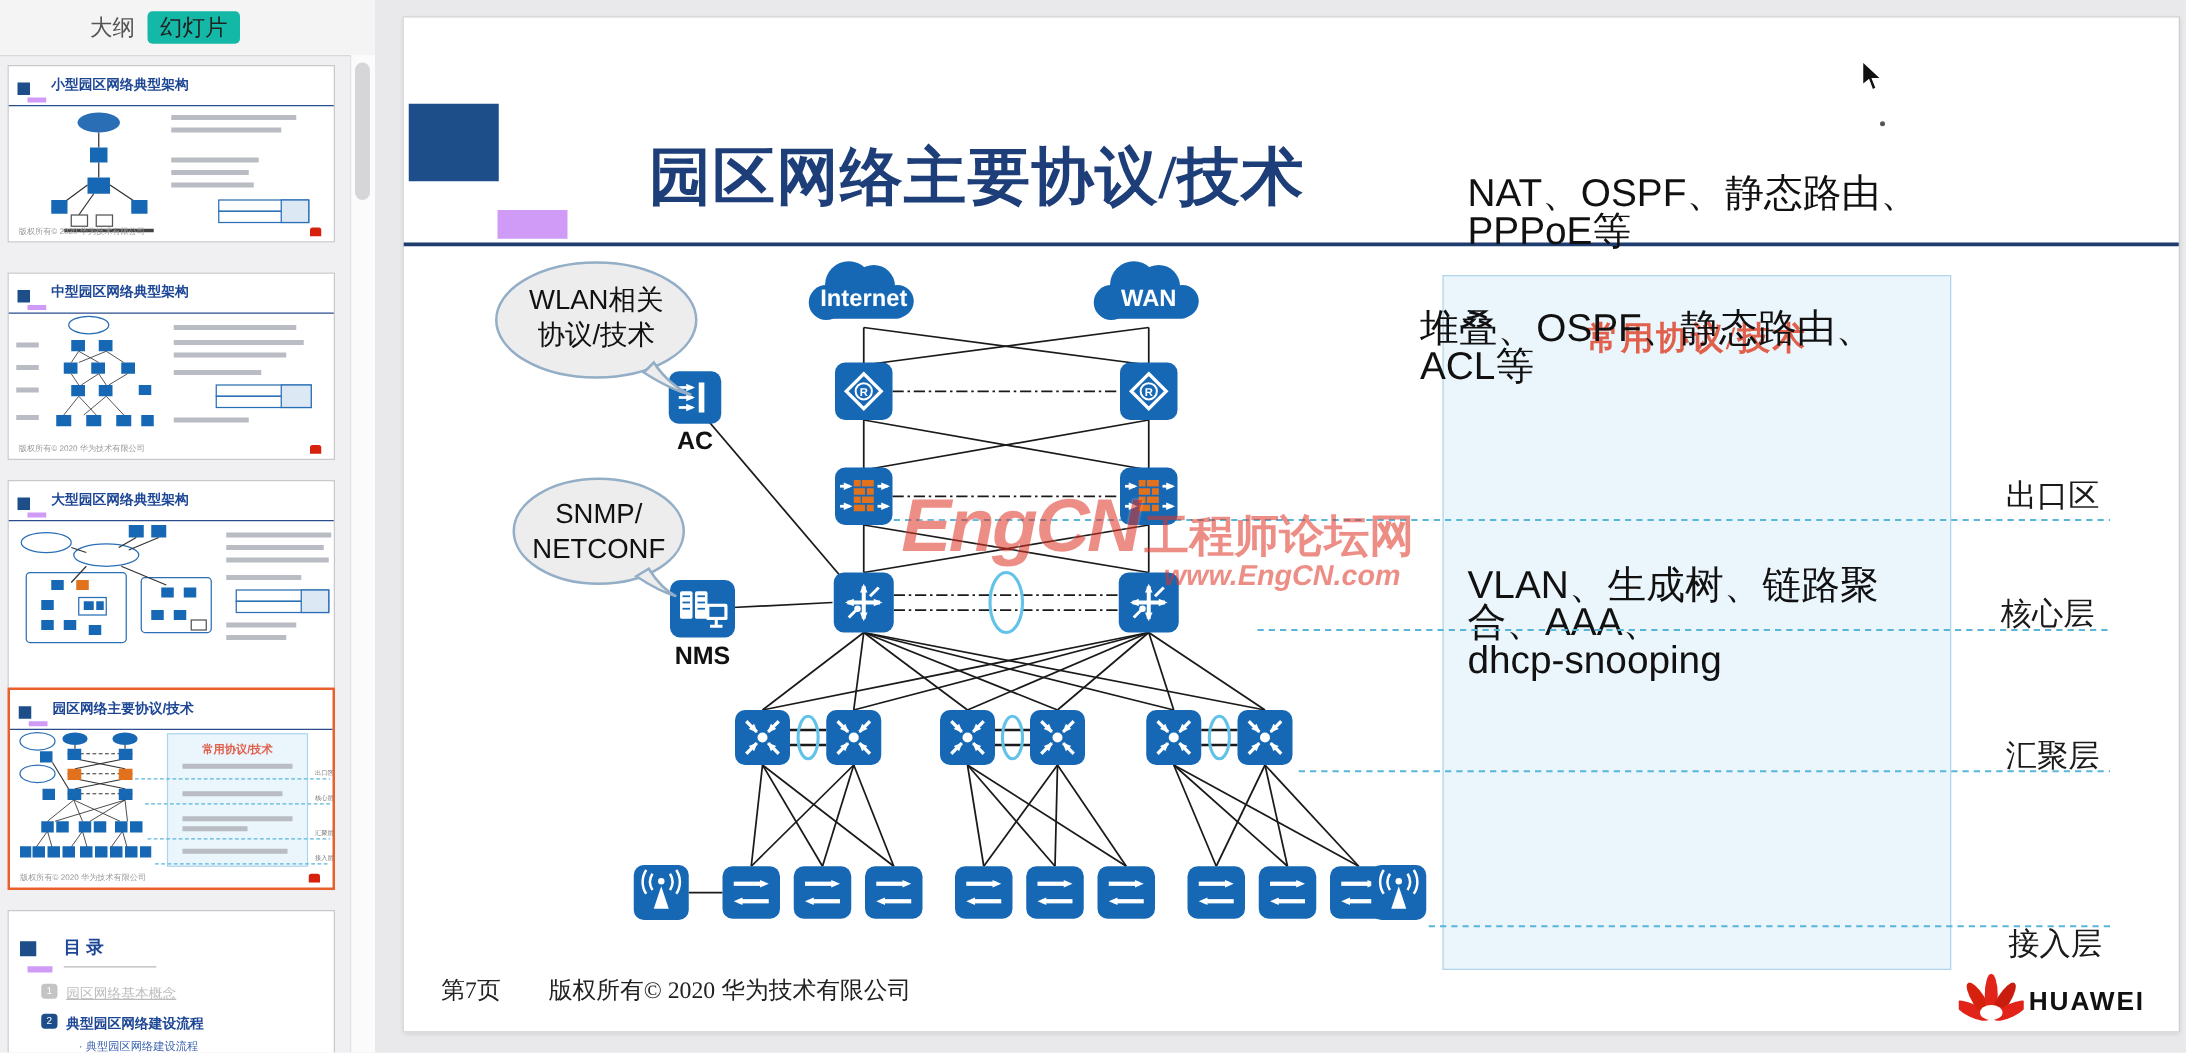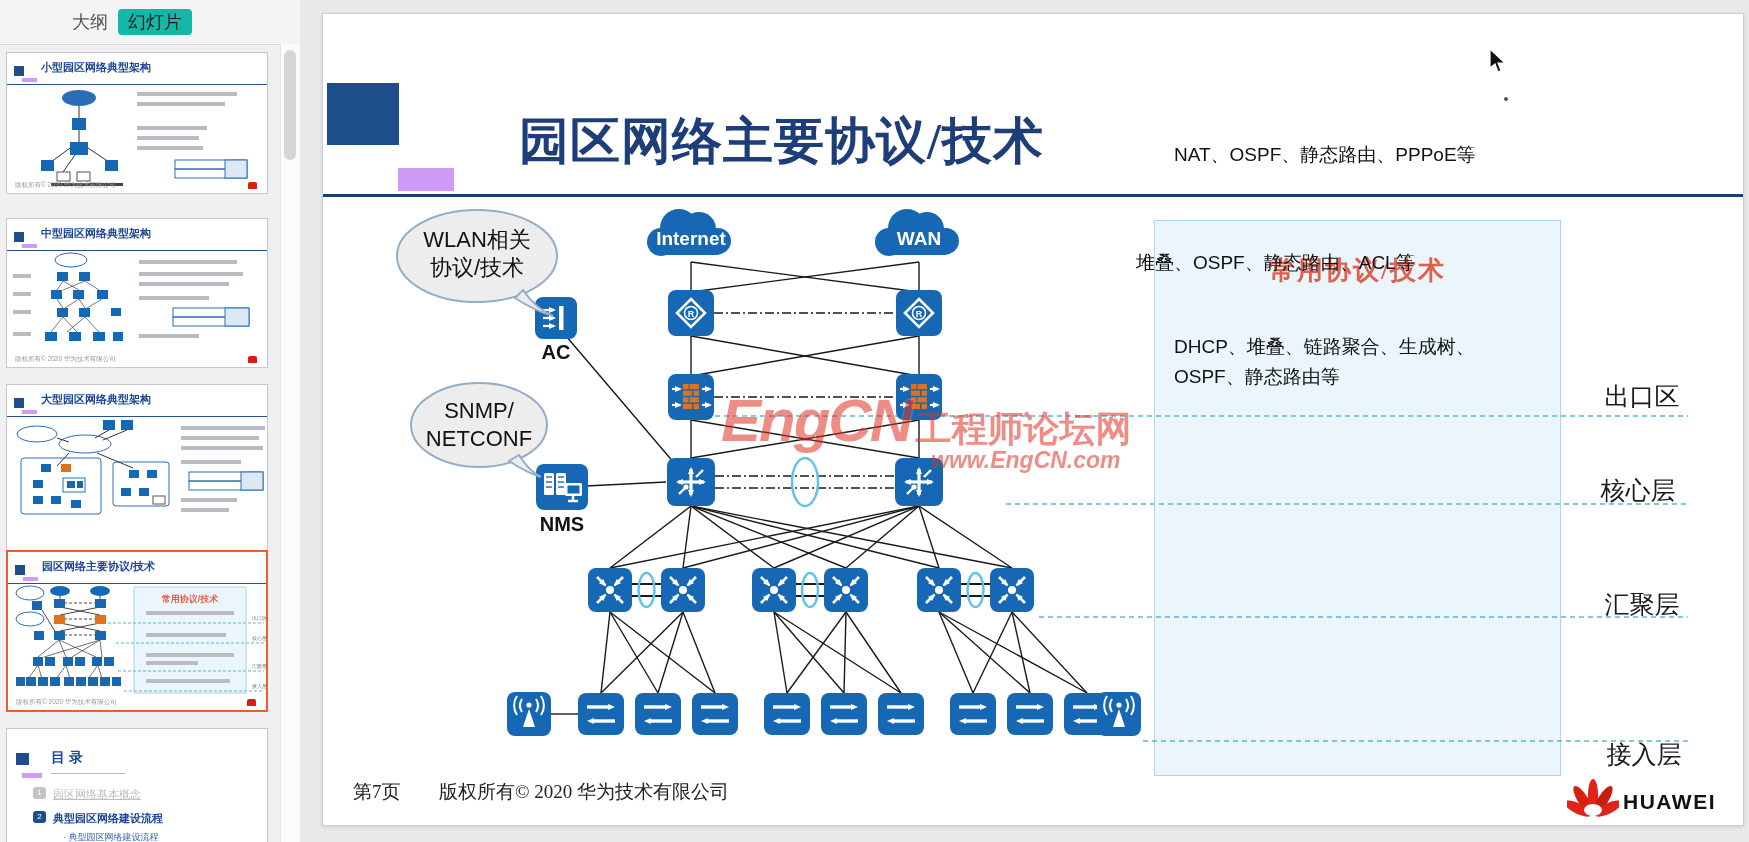--- a/index.html
+++ b/index.html
@@ -43,21 +43,21 @@
          border:1px solid #cfcfd1;box-shadow:0 1px 4px rgba(0,0,0,.12);}
   #deco-square{position:absolute;left:4px;top:69px;width:72px;height:62px;background:#1d4e89;}
   #deco-purple{position:absolute;left:75px;top:154px;width:56px;height:23px;background:#cf9bf7;}
   #page-title{position:absolute;left:196px;top:100px;font-size:50px;line-height:54px;font-weight:bold;
               color:#1d3e78;font-family:"Liberation Serif","DejaVu Serif",serif;letter-spacing:1px;}
   #title-rule{position:absolute;left:0;right:0;top:180px;height:3px;background:#1e3c6e;}
   #protocol-panel{position:absolute;left:831px;top:206px;width:407px;height:556px;background:#ebf5fc;
                   border:1px solid #aed5ec;box-sizing:border-box;}
   #panel-title{position:absolute;left:0;right:0;top:32px;text-align:center;font-size:26px;font-weight:bold;
                color:#e0604c;font-family:"Liberation Serif","DejaVu Serif",serif;letter-spacing:2px;}
-  .proto{position:absolute;left:20px;width:375px;font-size:19px;line-height:30px;color:#111;}
+  .proto{position:absolute;left:20px;width:375px;font-size:31px;line-height:30px;color:#111;}
   .layer-label{position:absolute;width:110px;text-align:center;font-size:25px;color:#1a1a1a;
                font-family:"Liberation Serif","DejaVu Serif",serif;}
   #diagram{position:absolute;left:0;top:0;pointer-events:none;}
   #watermark{position:absolute;left:398px;top:372px;width:480px;opacity:.55;z-index:5;
              color:#e03325;pointer-events:none;}
   #wm-row1{white-space:nowrap;}
   #wm-brand{font-size:60px;font-weight:900;font-style:italic;letter-spacing:-2px;
             text-shadow:0 0 2px #fff;}
   #wm-cn{font-size:36px;font-weight:900;text-align:right;}
   #wm-url{font-size:23px;font-weight:bold;font-style:italic;margin-left:210px;margin-top:-8px;}
@@ -324,23 +324,23 @@
     <div id="deco-square"></div>
     <div id="deco-purple"></div>
     <div id="page-title">园区网络主要协议/技术</div>
     <div id="title-rule"></div>
 
     <div id="protocol-panel">
       <div id="panel-title">常用协议/技术</div>
     </div>
     <div class="proto" style="top:126px;left:851px;">NAT、OSPF、静态路由、PPPoE等</div>
     <div class="proto" style="top:234px;left:813px;">堆叠、OSPF、静态路由、ACL等</div>
-    <div class="proto" style="top:318px;left:851px;">
-      <div>DHCP、堆叠、链路聚合、生成树、</div>
-      <div>OSPF、静态路由等</div>
+    <div class="proto" style="top:439px;left:851px;">
+      <div>VLAN、生成树、链路聚合、AAA、</div>
+      <div>dhcp-snooping</div>
     </div>
 
     <div class="layer-label" style="left:1264px;top:366px;">出口区</div>
     <div class="layer-label" style="left:1260px;top:460px;">核心层</div>
     <div class="layer-label" style="left:1264px;top:574px;">汇聚层</div>
     <div class="layer-label" style="left:1266px;top:724px;">接入层</div>
 
     <svg id="diagram" width="1420" height="811" viewBox="0 0 1420 811">
         <g>
           <line x1="368" y1="248" x2="368" y2="278" stroke="#1a1a1a" stroke-width="1.4"></line>

